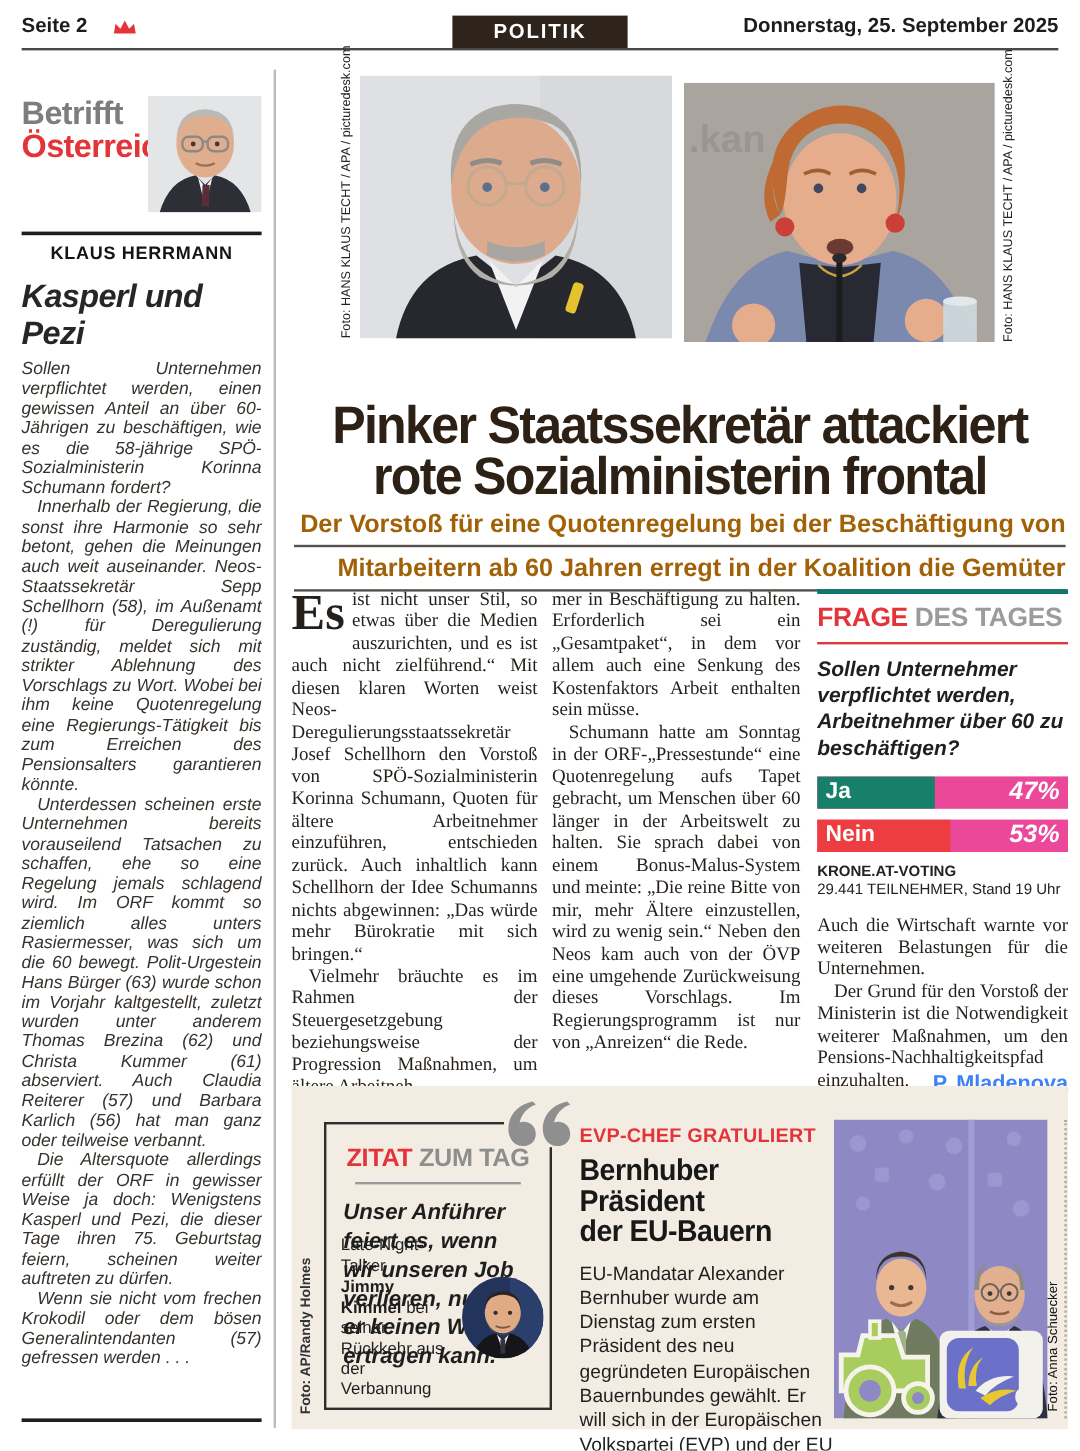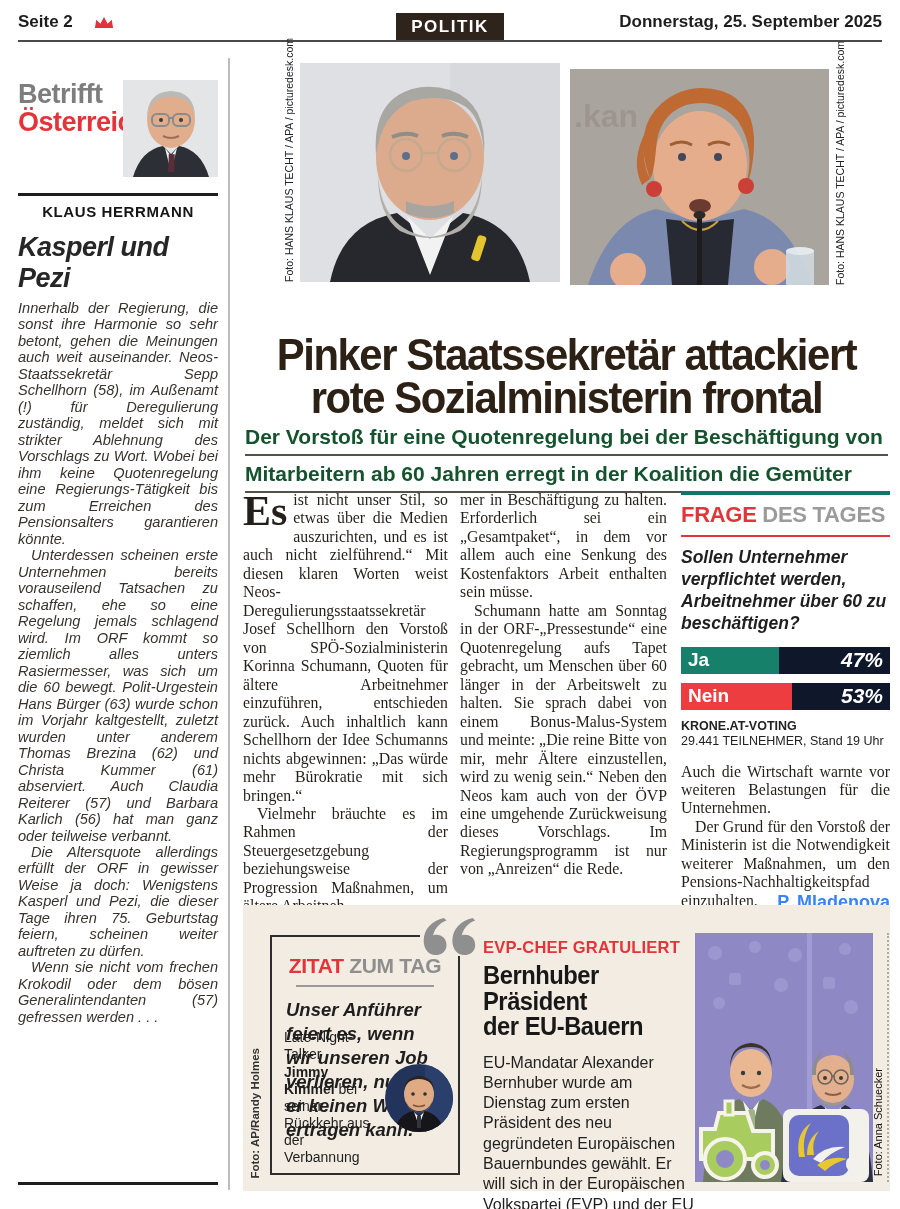--- a/index.html
+++ b/index.html
@@ -3,21 +3,21 @@
 <meta charset="utf-8">
 <style>
   html,body{margin:0;padding:0;background:#ffffff;}
   .page{position:relative;width:900px;height:1209px;background:#fff;overflow:hidden;
         font-family:"Liberation Sans",sans-serif;color:#1d1d1d;}
 
   
   .hdr{position:absolute;left:18px;right:18px;top:8px;height:32px;border-bottom:2px solid #4a4a4a;}
   .hdr-left{position:absolute;left:0;top:4px;font-size:17px;font-weight:700;color:#1d1d1d;display:flex;align-items:center;gap:21px;}
   .hdr-date{position:absolute;right:0;top:4px;font-size:17px;font-weight:700;color:#1d1d1d;}
-  .politik{position:absolute;left:50%;transform:translateX(-50%);top:5px;width:108px;height:27px;
+  .politik{position:absolute;left:50%;transform:translateX(-50%);top:5px;width:146px;height:27px;
            background:#2e241c;color:#fff;font-weight:700;font-size:17px;letter-spacing:1.5px;
            display:flex;align-items:center;justify-content:center;}
 
   
   .leftcol{position:absolute;left:18px;top:58px;width:200px;height:1127px;}
   .logo-row{position:relative;height:110px;}
   .logo-t1{font-size:27px;font-weight:800;color:#7d7d7d;line-height:1.05;letter-spacing:-0.5px;margin-top:22px;}
   .logo-t2{font-size:27px;font-weight:800;color:#e33439;line-height:1.05;letter-spacing:-0.5px;}
   .herrmann{position:absolute;right:0;top:0;width:95px;height:97px;overflow:hidden;}
   .lc-rule{border-bottom:3px solid #1d1d1d;margin-top:3px;}
@@ -40,40 +40,40 @@
   .pw1 svg{position:absolute;left:17px;top:0;}
   .pw2{left:327px;top:11px;width:276px;height:216px;}
   .pw2 .vcredit{position:absolute;right:1px;bottom:0;}
   .pw2 svg{position:absolute;left:0;top:0;}
   .caption{position:absolute;left:45px;top:233px;width:280px;font-size:16px;font-weight:700;line-height:1.18;color:#161616;}
 
   .headline{position:absolute;top:276px;left:0;width:100%;text-align:center;
             font-size:44px;font-weight:800;line-height:0.97;color:#2d2115;letter-spacing:-1.5px;
             transform:scaleX(0.95);transform-origin:50% 0;}
   .subhead{position:absolute;top:367px;left:2px;right:2px;}
-  .subhead div{display:block;text-align:left;font-size:21px;font-weight:700;color:#14532d;
+  .subhead div{display:block;text-align:right;font-size:21px;font-weight:700;color:#a16207;
                border-bottom:2px solid #55504a;padding-bottom:5px;margin-bottom:6px;}
 
   .bodyrow{position:absolute;top:433px;left:0;width:647px;display:flex;}
   .bcol{font-family:"Liberation Serif",serif;font-size:15.8px;line-height:1.17;color:#241f1a;
         text-align:justify;hyphens:auto;-webkit-hyphens:auto;}
   .bcol p{margin:0;}
   .bcol p + p{text-indent:14px;}
   .c1{width:205px;margin-right:12px;}
   .c2{width:207px;margin-right:14px;}
   .c3{width:209px;}
   .dropcap{float:left;font-weight:700;font-size:42px;line-height:0.82;padding:3px 6px 0 0;color:#241f1a;}
 
   
   .poll{border-top:4px solid #0f766e;padding-top:7px;font-family:"Liberation Sans",sans-serif;}
   .poll-title{font-size:22px;font-weight:800;letter-spacing:-0.3px;border-bottom:2px solid #e33439;padding-bottom:7px;}
   .poll-title .red{color:#e33439;}
   .poll-title .gray{color:#9b9b9b;}
   .poll-q{font-size:17.5px;font-weight:700;font-style:italic;line-height:1.25;color:#1f1f1f;margin:10px 0 12px;}
-  .bar{position:relative;height:27px;background:#0f172a;margin-bottom:9px;overflow:hidden;}
+  .bar{position:relative;height:27px;background:#ec4899;margin-bottom:9px;overflow:hidden;}
   .bar-fill{height:100%;display:flex;align-items:center;padding-left:7px;box-sizing:border-box;color:#fff;font-weight:700;font-size:19px;}
   .bar-ja .bar-fill{background:#17806a;}
   .bar-nein .bar-fill{background:#ee3d41;}
   .bar-pct{position:absolute;right:7px;top:0;bottom:0;display:flex;align-items:center;
            color:#fff;font-weight:800;font-style:italic;font-size:21px;}
   .poll-src{font-size:12.5px;font-weight:700;color:#222;margin-top:2px;}
   .poll-part{font-size:12.5px;color:#222;margin-top:1px;}
   .c3 .after{margin-top:15px;}
   .byline{float:right;font-family:"Liberation Sans",sans-serif;font-weight:700;font-size:18px;color:#3b82f6;}
 
@@ -136,20 +136,21 @@
           <circle cx="38" cy="40" r="2" fill="#3a3a3a"></circle>
             <circle cx="58" cy="40" r="2" fill="#3a3a3a"></circle>
           <path d="M40,56 Q48,60 56,56" stroke="#9c6d55" stroke-width="2" fill="none"></path>
         </svg>
       </div>
     </div>
     <div class="lc-rule"></div>
     <div class="lc-author">KLAUS HERRMANN</div>
     <div class="lc-title">Kasperl und Pezi</div>
     <div class="lc-text">
+      <p>Sollen Unternehmen verpflichtet werden, einen gewissen Anteil an über 60-Jährigen zu beschäftigen, wie es die 58-jährige SPÖ-Sozialministerin Korinna Schumann fordert?</p>
       <p>Innerhalb der Regierung, die sonst ihre Harmonie so sehr betont, gehen die Meinungen auch weit auseinander. Neos-Staatssekretär Sepp Schellhorn (58), im Außenamt (!) für Deregulierung zuständig, meldet sich mit strikter Ablehnung des Vorschlags zu Wort. Wobei bei ihm keine Quotenregelung eine Regierungs-Tätigkeit bis zum Erreichen des Pensionsalters garantieren könnte.</p>
       <p>Unterdessen scheinen erste Unternehmen bereits vorauseilend Tatsachen zu schaffen, ehe so eine Regelung jemals schlagend wird. Im ORF kommt so ziemlich alles unters Rasiermesser, was sich um die 60 bewegt. Polit-Urgestein Hans Bürger (63) wurde schon im Vorjahr kaltgestellt, zuletzt wurden unter anderem Thomas Brezina (62) und Christa Kummer (61) abserviert. Auch Claudia Reiterer (57) und Barbara Karlich (56) hat man ganz oder teilweise verbannt.</p>
       <p>Die Altersquote allerdings erfüllt der ORF in gewisser Weise ja doch: Wenigstens Kasperl und Pezi, die dieser Tage ihren 75. Geburtstag feiern, scheinen weiter auftreten zu dürfen.</p>
       <p>Wenn sie nicht vom frechen Krokodil oder dem bösen Generalintendanten (57) gefressen werden . . .</p>
     </div>
     <div class="lc-bottomrule"></div>
   </div>
 
   <div class="vdivider"></div>
 

